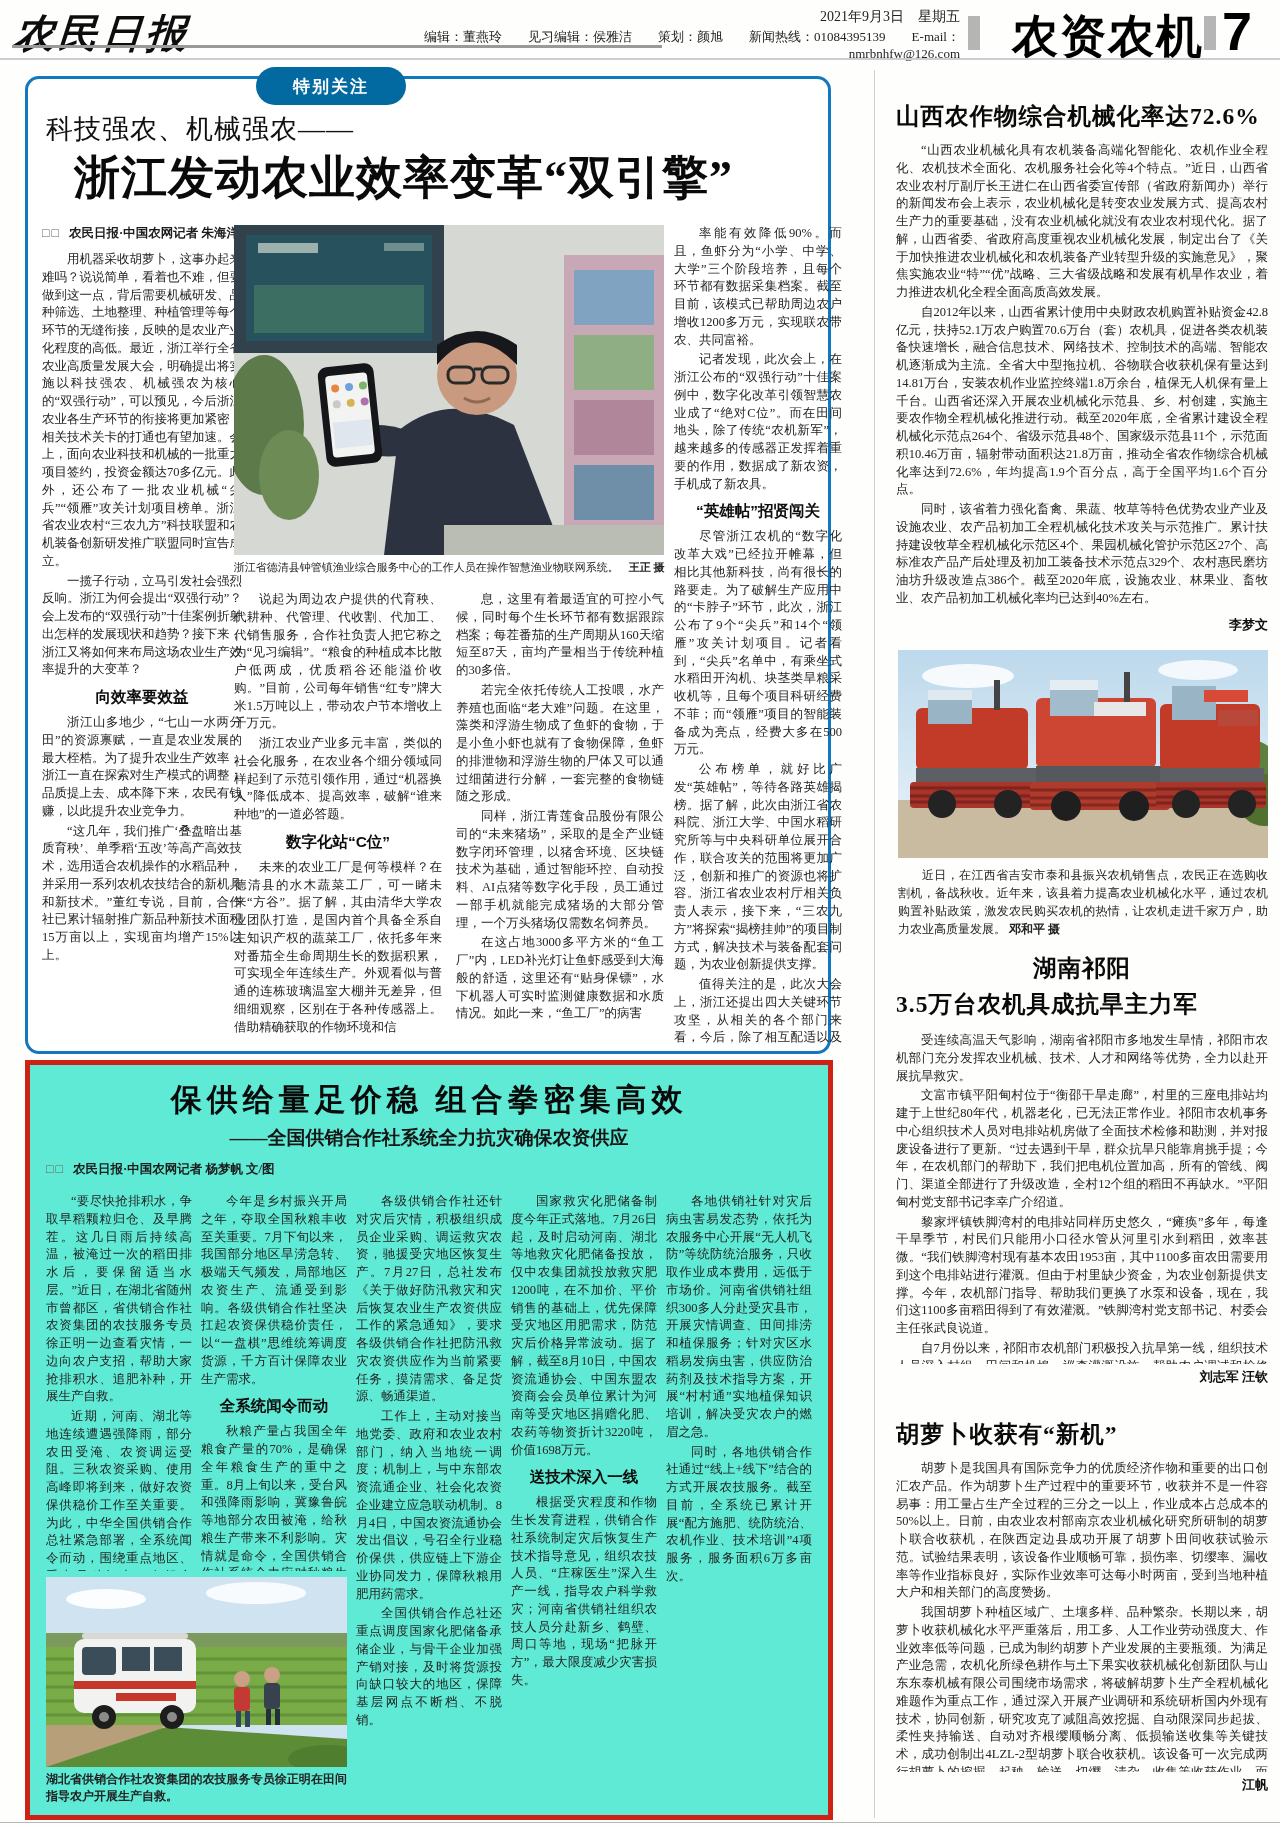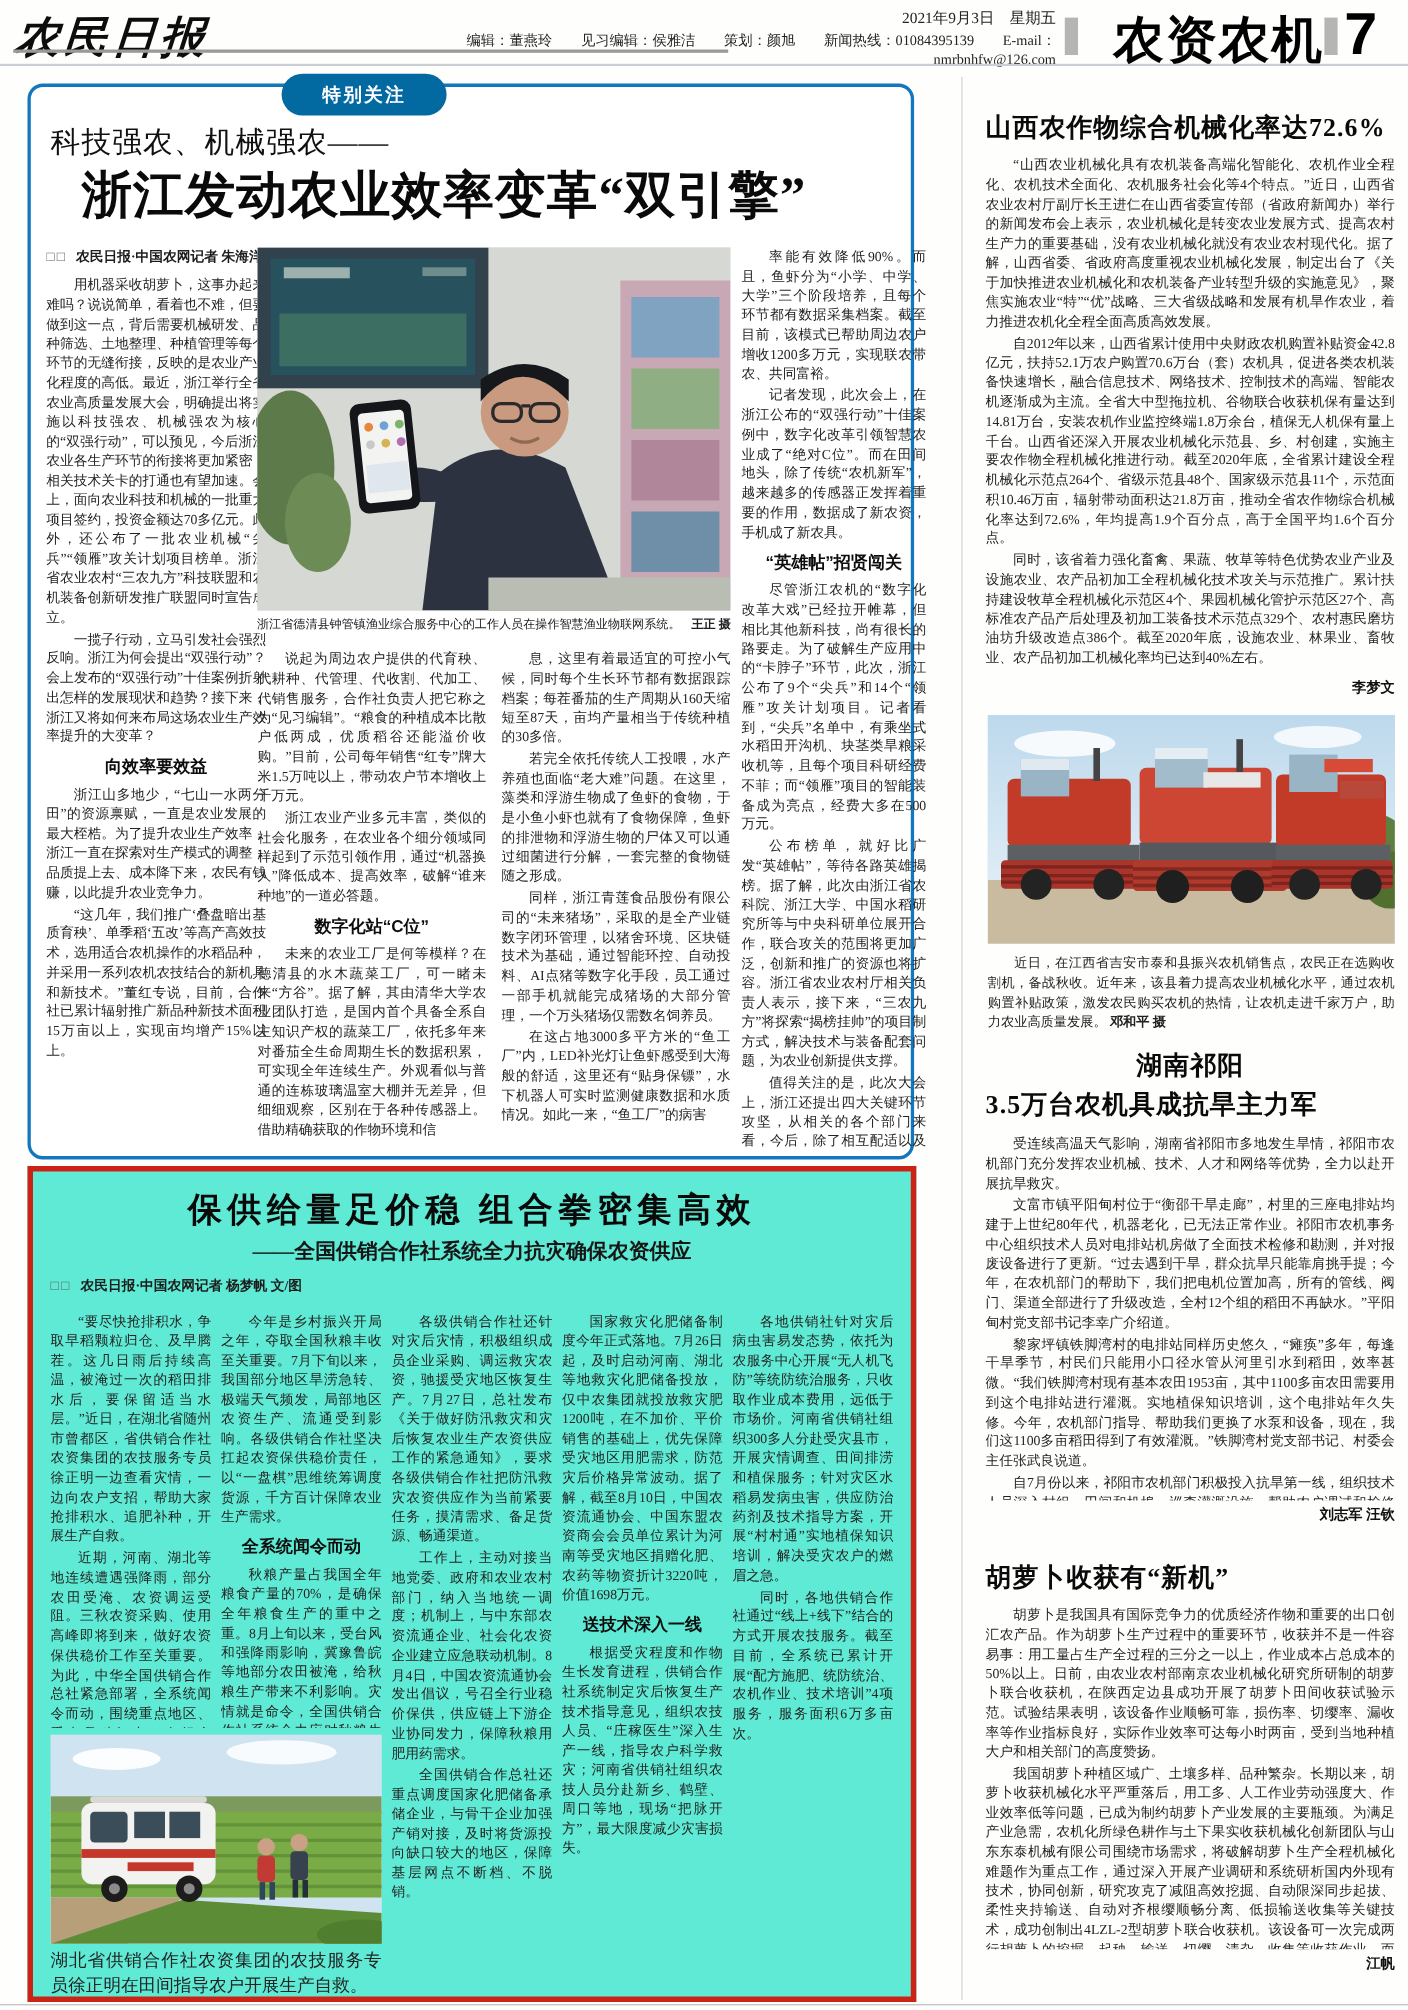--- a/index.html
+++ b/index.html
@@ -72,22 +72,22 @@
     color:#0a0a0a;letter-spacing:5px;}
   .rb-sub{left:0;top:60px;width:100%;text-align:center;font-size:19px;font-weight:bold;color:#161616;}
   .rb-byline{left:16px;top:96px;width:320px;}
   .rb-col{top:128px;width:146px;overflow:hidden;}
   .rb-c1{left:16px;height:378px;}
   .rb-c2{left:171px;height:378px;}
   .rb-c3{left:326px;height:604px;}
   .rb-c4{left:481px;height:604px;}
   .rb-c5{left:636px;height:604px;}
   .rb-photo{left:16px;top:512px;width:301px;height:190px;background:#cfe0ea;}
-  .rb-caption{left:16px;top:706px;width:301px;font-size:16px;line-height:1.45;color:#222;
-    text-align:justify;}
+  .rb-caption{left:16px;top:706px;width:301px;font-size:12px;line-height:1.45;color:#222;
+    text-align:justify;font-weight:bold;}
   svg{display:block;}
 </style>
 </head>
 <body>
 
 <div class="abs masthead">农民日报</div>
 <div class="abs logo-rule"></div>
 <div class="abs hdr-date">2021年9月3日　星期五</div>
 <div class="abs hdr-editors">编辑：董燕玲　　见习编辑：侯雅洁　　策划：颜旭　　新闻热线：01084395139　　E-mail：nmrbnhfw@126.com</div>
 <div class="abs hdr-bar" style="left:968px;top:16px;width:12px;height:34px;"></div>
@@ -260,21 +260,21 @@
   <span>近日，在江西省吉安市泰和县振兴农机销售点，农民正在选购收割机，备战秋收。近年来，该县着力提高农业机械化水平，通过农机购置补贴政策，激发农民购买农机的热情，让农机走进千家万户，助力农业高质量发展。</span>
   <span class="credit">邓和平 摄</span>
 </div>
 
 <div class="abs rail-art qiyang">
   <h2 class="rail-head" style="margin:4px;text-align:center;">湖南祁阳</h2>
   <h2 class="rail-head" style="margin:0 0 12px;">3.5万台农机具成抗旱主力军</h2>
   <div class="rail-body">
       <p class="para">受连续高温天气影响，湖南省祁阳市多地发生旱情，祁阳市农机部门充分发挥农业机械、技术、人才和网络等优势，全力以赴开展抗旱救灾。</p>
       <p class="para">文富市镇平阳甸村位于“衡邵干旱走廊”，村里的三座电排站均建于上世纪80年代，机器老化，已无法正常作业。祁阳市农机事务中心组织技术人员对电排站机房做了全面技术检修和勘测，并对报废设备进行了更新。“过去遇到干旱，群众抗旱只能靠肩挑手提；今年，在农机部门的帮助下，我们把电机位置加高，所有的管线、阀门、渠道全部进行了升级改造，全村12个组的稻田不再缺水。”平阳甸村党支部书记李幸广介绍道。</p>
-      <p class="para">黎家坪镇铁脚湾村的电排站同样历史悠久，“瘫痪”多年，每逢干旱季节，村民们只能用小口径水管从河里引水到稻田，效率甚微。“我们铁脚湾村现有基本农田1953亩，其中1100多亩农田需要用到这个电排站进行灌溉。实地植保知识培训，这个电排站年久失修。今年，农机部门指导、帮助我们更换了水泵和设备，现在，我们这1100多亩稻田得到了有效灌溉。”铁脚湾村党支部书记、村委会主任张武良说道。</p>
+      <p class="para">黎家坪镇铁脚湾村的电排站同样历史悠久，“瘫痪”多年，每逢干旱季节，村民们只能用小口径水管从河里引水到稻田，效率甚微。“我们铁脚湾村现有基本农田1953亩，其中1100多亩农田需要用到这个电排站进行灌溉。但由于村里缺少资金，为农业创新提供支撑。今年，农机部门指导、帮助我们更换了水泵和设备，现在，我们这1100多亩稻田得到了有效灌溉。”铁脚湾村党支部书记、村委会主任张武良说道。</p>
       <p class="para">自7月份以来，祁阳市农机部门积极投入抗旱第一线，组织技术人员深入村组、田间和机埠，巡查灌溉设施，帮助农户调试和检修各类抗旱农机具，为各地农业生产提供了有力的保障。截至目前，祁阳市共投入农机操作手和农机技术人员1.36万人，维修抗旱农机具1.25万台（套）；投入抗旱农机具3.5万台（套），提水抗旱面积达20.8万亩，为农民减少经济损失8700多万元。</p>
     </div>
   <div class="author-line">刘志军 汪钦</div>
 </div>
 
 <div class="abs rail-art carrot">
   <h2 class="rail-head">胡萝卜收获有“新机”</h2>
   <div class="rail-body">
       <p class="para">胡萝卜是我国具有国际竞争力的优质经济作物和重要的出口创汇农产品。作为胡萝卜生产过程中的重要环节，收获并不是一件容易事：用工量占生产全过程的三分之一以上，作业成本占总成本的50%以上。日前，由农业农村部南京农业机械化研究所研制的胡萝卜联合收获机，在陕西定边县成功开展了胡萝卜田间收获试验示范。试验结果表明，该设备作业顺畅可靠，损伤率、切缨率、漏收率等作业指标良好，实际作业效率可达每小时两亩，受到当地种植大户和相关部门的高度赞扬。</p>
       <p class="para">我国胡萝卜种植区域广、土壤多样、品种繁杂。长期以来，胡萝卜收获机械化水平严重落后，用工多、人工作业劳动强度大、作业效率低等问题，已成为制约胡萝卜产业发展的主要瓶颈。为满足产业急需，农机化所绿色耕作与土下果实收获机械化创新团队与山东东泰机械有限公司围绕市场需求，将破解胡萝卜生产全程机械化难题作为重点工作，通过深入开展产业调研和系统研析国内外现有技术，协同创新，研究攻克了减阻高效挖掘、自动限深同步起拔、柔性夹持输送、自动对齐根缨顺畅分离、低损输送收集等关键技术，成功创制出4LZL-2型胡萝卜联合收获机。该设备可一次完成两行胡萝卜的挖掘、起秧、输送、切缨、清杂、收集等收获作业，而且通过调整主要作业部件与组配参数，亦可收获白萝卜，实现了一机多用。</p>

